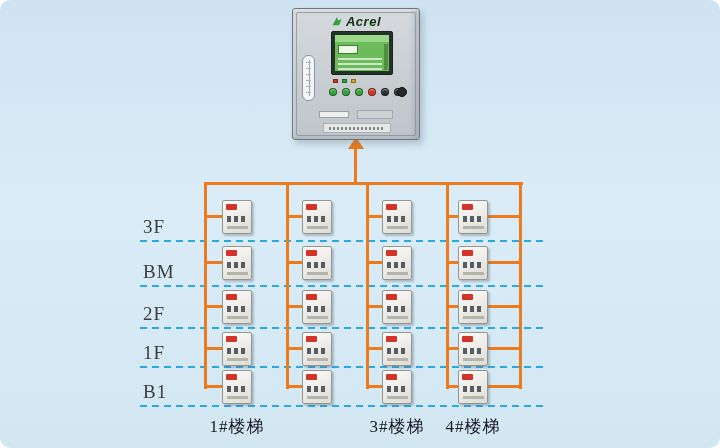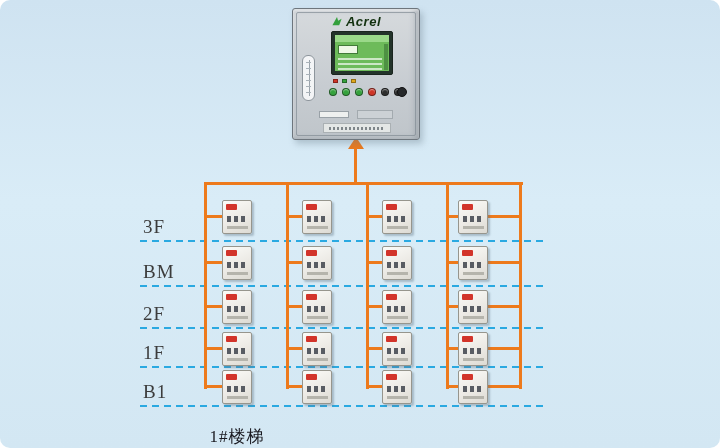--- a/index.html
+++ b/index.html
@@ -304,21 +304,23 @@
         <div class="dev-chip"></div>
         <div class="dev-dots">
           <div class="dev-dot"></div>
           <div class="dev-dot"></div>
           <div class="dev-dot"></div>
         </div>
         <div class="dev-slot"></div>
       </div>
     </div>
   <div id="col-labels">
-      <div class="col-label" style="left: 192px; top: 425px;">1#楼梯</div>
+      <div class="col-label" style="left: 192px; top: 415px;">1#楼梯</div>
+      <div class="col-label" style="left: 352px; top: 415px;">3#楼梯</div>
+      <div class="col-label" style="left: 428px; top: 415px;">4#楼梯</div>
     </div>
 
   <div class="cabinet">
     <div class="cab-inner"></div>
     <div class="brand">
       <svg class="brand-mark" viewBox="0 0 12 12" aria-hidden="true">
         <path d="M1 10 L6 1 L7.2 5.2 L11 3 L8.4 10 Z"></path>
       </svg>
       <span class="brand-text">Acrel</span>
     </div>

